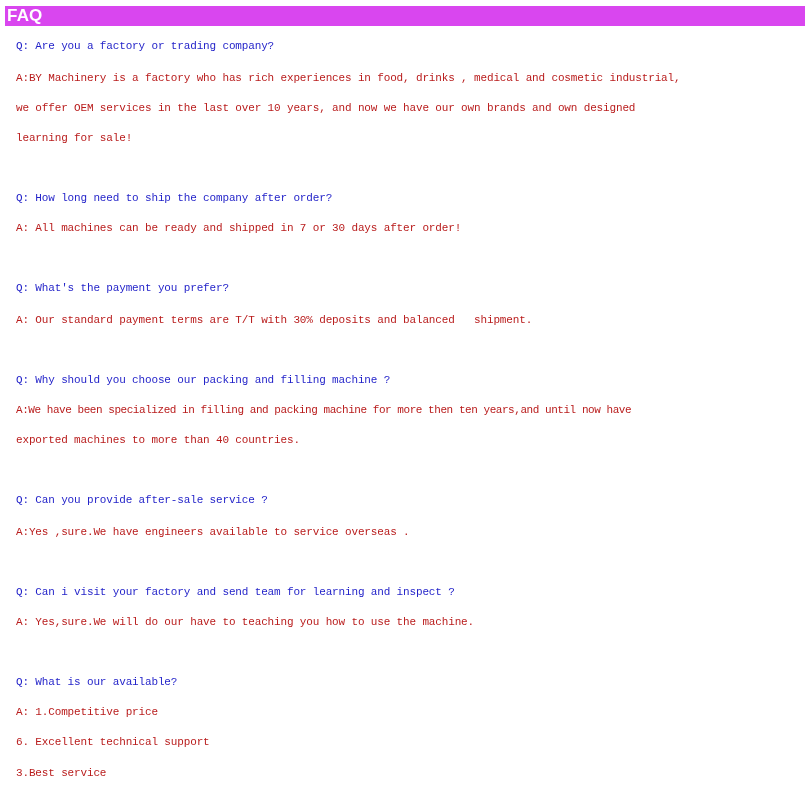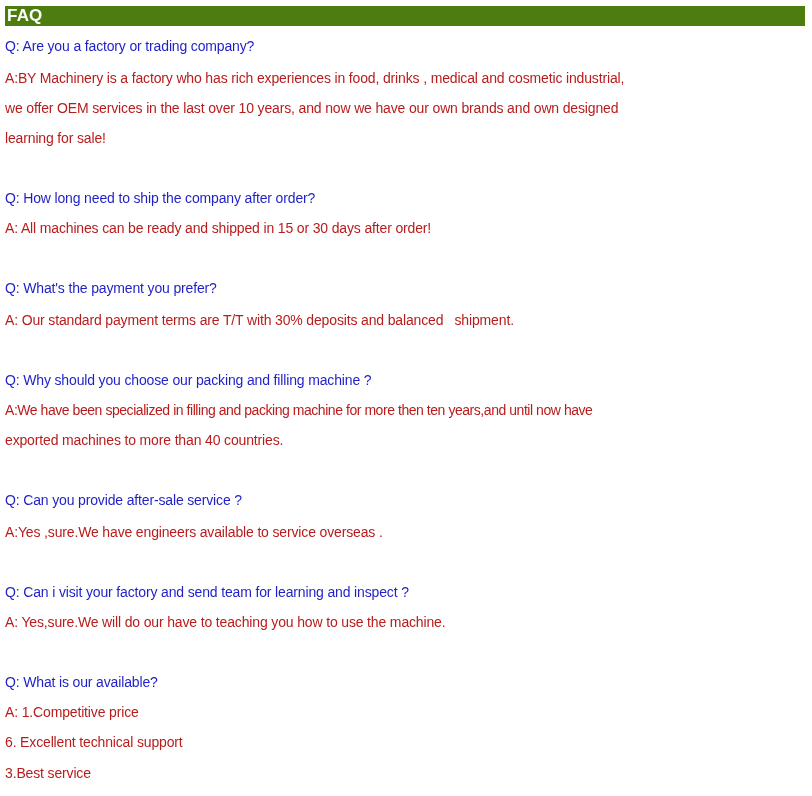--- a/index.html
+++ b/index.html
@@ -13,60 +13,61 @@
       position: relative;
       overflow: hidden;
       font-family: "Liberation Sans", sans-serif;
     }
     .faq-header {
       position: absolute;
       left: 5px;
       top: 6px;
       width: 800px;
       height: 20px;
-      background: #4d7c0f;
+      background: #d946ef;
     }
     .faq-header-title {
       position: absolute;
       left: 2px;
       top: 0px;
       color: #ffffff;
       font-weight: bold;
       font-size: 17px;
       line-height: 20px;
       letter-spacing: 0.2px;
     }
     .line {
       position: absolute;
-      left: 5px;
-      font-size: 14px;
+      left: 16px;
+      font-size: 11px;
       line-height: 20px;
       white-space: nowrap;
       letter-spacing: -0.15px;
+      font-family: Liberation Mono, monospace;
     }
     .q { color: #1f1fc8; }
     .a { color: #b91c1c; }
   </style>
 </head>
 <body>
 
 <div class="faq-header">
   <span class="faq-header-title">FAQ</span>
 </div>
 
 <div>
   <div class="line q" style="top:36px">Q: Are you a factory or trading company?</div>
   <div class="line a" style="top:68px">A:BY Machinery is a factory who has rich experiences in food, drinks , medical and cosmetic industrial,</div>
   <div class="line a" style="top:98px">we offer OEM services in the last over 10 years, and now we have our own brands and own designed</div>
   <div class="line a" style="top:128px">learning for sale!</div>
 </div>
 
 <div>
   <div class="line q" style="top:188px">Q: How long need to ship the company after order?</div>
-  <div class="line a" style="top:218px">A: All machines can be ready and shipped in 15 or 30 days after order!</div>
+  <div class="line a" style="top:218px">A: All machines can be ready and shipped in 7 or 30 days after order!</div>
 </div>
 
 <div>
   <div class="line q" style="top:278px">Q: What's the payment you prefer?</div>
   <div class="line a" style="top:310px; white-space:pre">A: Our standard payment terms are T/T with 30% deposits and balanced   shipment.</div>
 </div>
 
 <div>
   <div class="line q" style="top:370px">Q: Why should you choose our packing and filling machine ?</div>
   <div class="line a" style="top:400px; letter-spacing:-0.45px">A:We have been specialized in filling and packing machine for more then ten years,and until now have</div>

